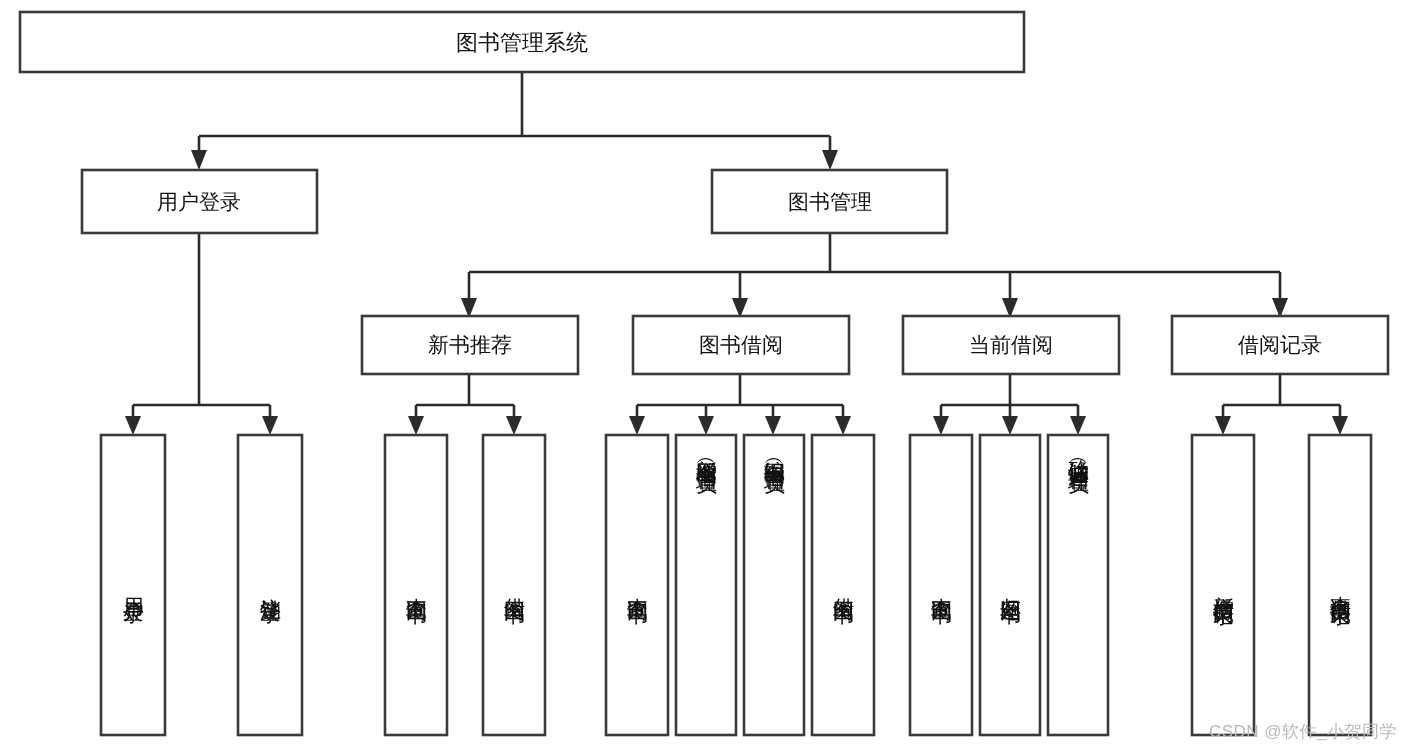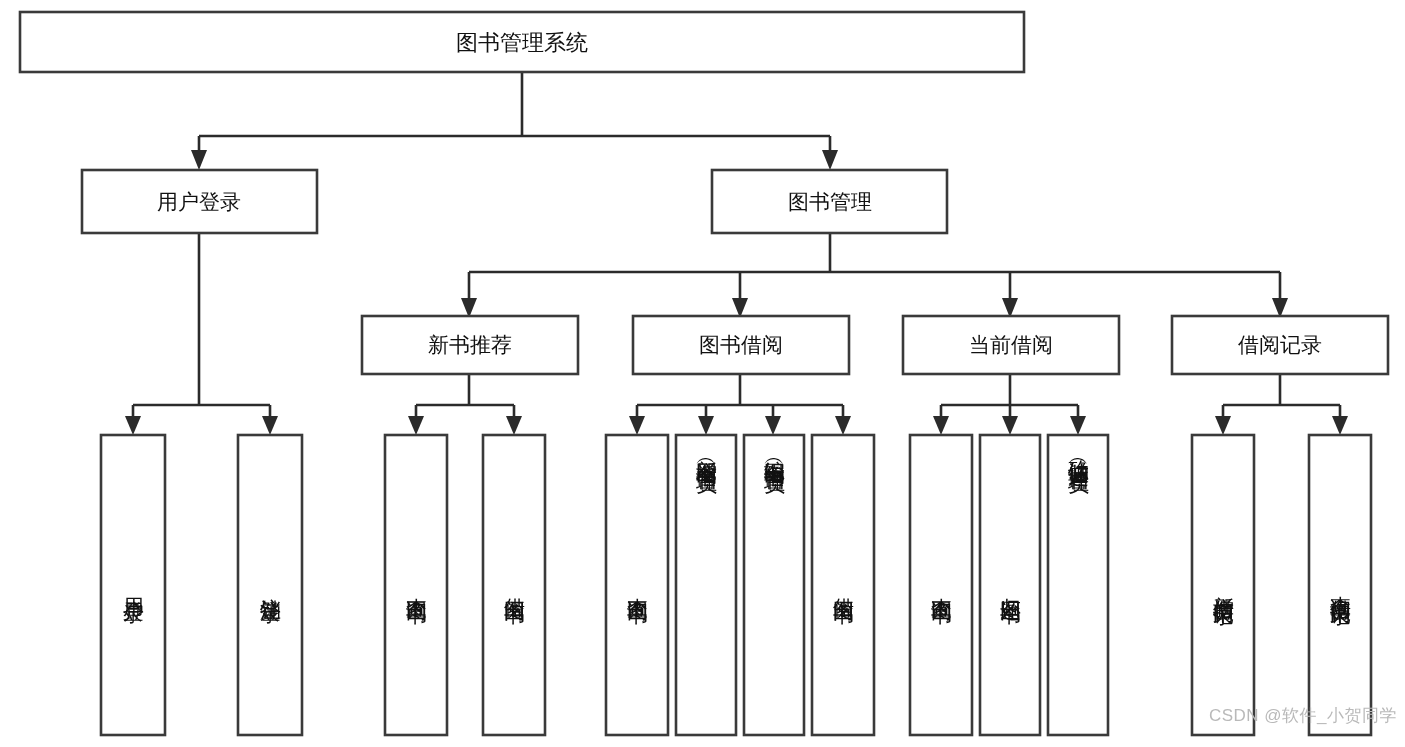--- a/index.html
+++ b/index.html
@@ -65,21 +65,21 @@
     font-family: "Liberation Sans", "DejaVu Sans", sans-serif;
     font-size: 21px;
     line-height: 1.18;
     color: #111111;
     letter-spacing: 2px;
     white-space: nowrap;
   }
   #watermark {
     position: absolute;
     right: 8px;
-    bottom: 20px;
+    bottom: 4px;
     font-family: "Liberation Sans", "DejaVu Sans", sans-serif;
     font-size: 17px;
     color: #b9b9b9;
     letter-spacing: 0.5px;
     user-select: none;
   }
 </style>
 </head>
 <body>
 

